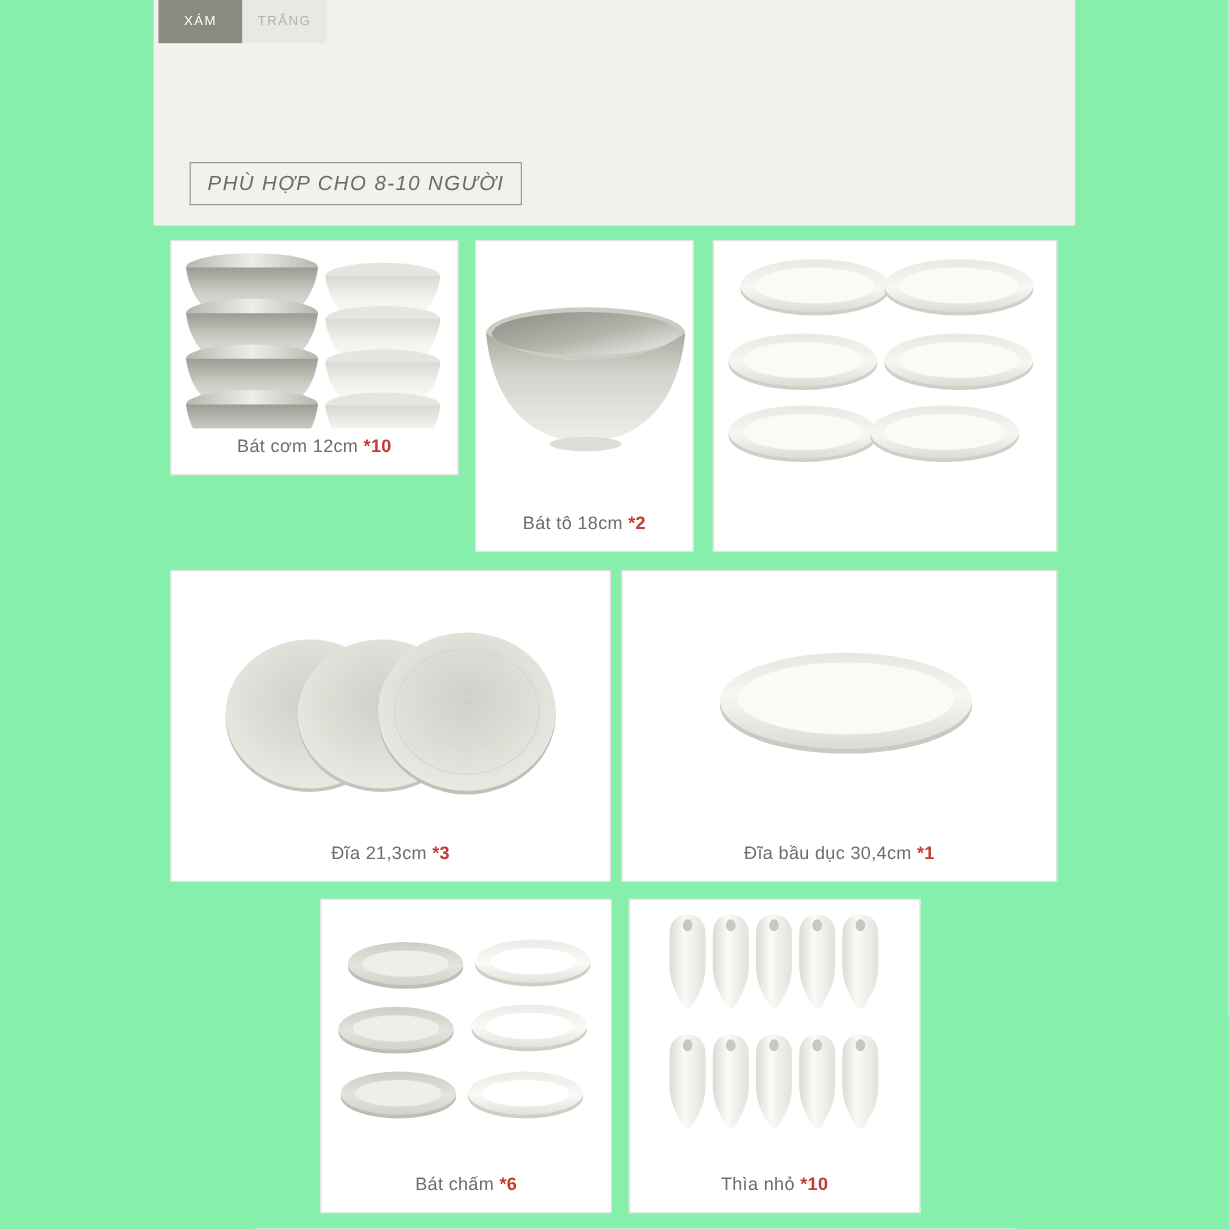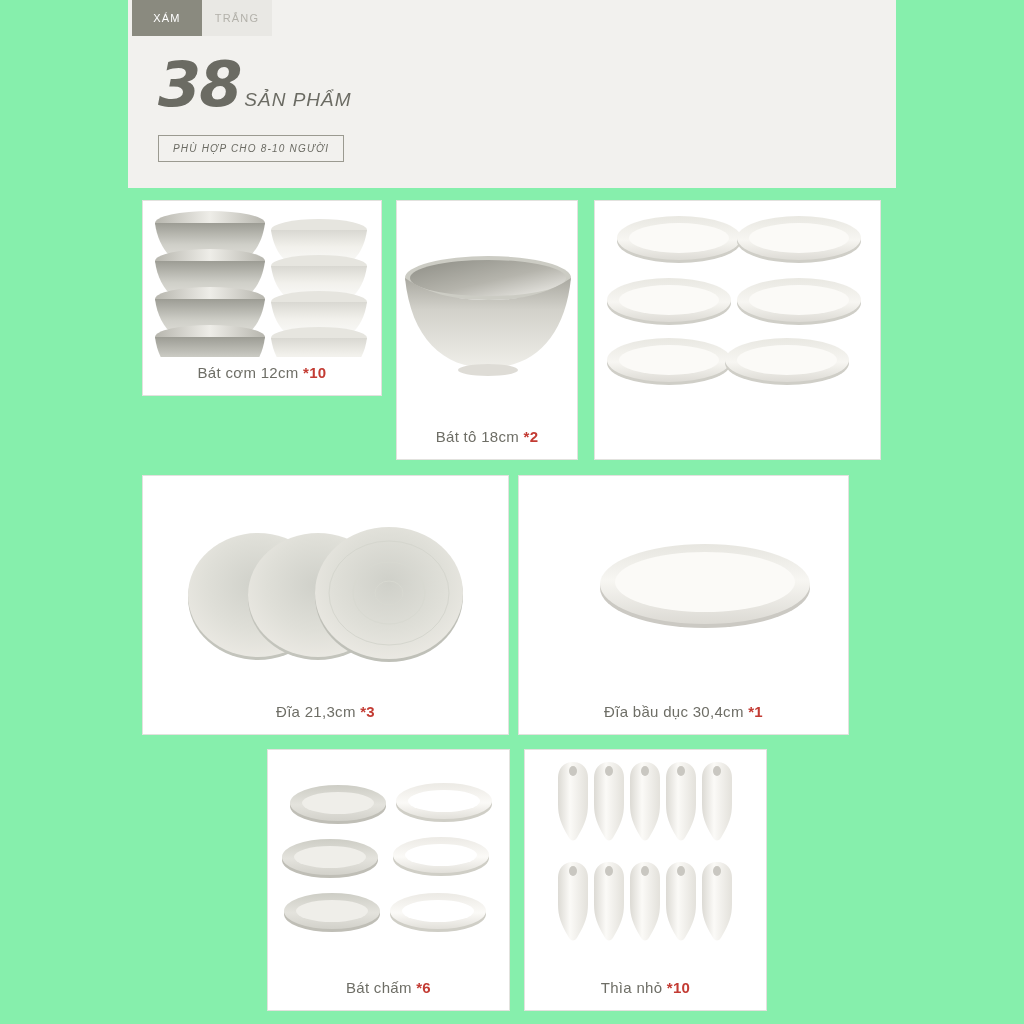--- a/index.html
+++ b/index.html
@@ -64,21 +64,21 @@
     letter-spacing: 1px;
     margin-left: 4px;
     padding-bottom: 4px;
   }
 
   .suitable-box {
     position: absolute;
     left: 158px; top: 135px;
     border: 1px solid #9b9a90;
     padding: 7px 14px;
-    font-size: 10px;
+    font-size: 17px;
     font-style: italic;
     letter-spacing: 1.2px;
     color: #6b6b63;
     background: transparent;
     display: inline-block;
   }
 
   
   .card {
     position: absolute;
@@ -106,44 +106,40 @@
   .caption .qty {
     color: #c33b33;
     font-weight: bold;
   }
 
   
   #card-ricebowl { left: 142px;  top: 200px; width: 240px; height: 196px; }
   #card-soupbowl { left: 396px;  top: 200px; width: 182px; height: 260px; }
   #card-soupdish { left: 594px;  top: 200px; width: 287px; height: 260px; }
   #card-plate    { left: 142px;  top: 475px; width: 367px; height: 260px; }
-  #card-oval     { left: 518px;  top: 475px; width: 331px; height: 260px; }
+  #card-oval     { left: 518px;  top: 475px; width: 363px; height: 260px; }
   #card-dipbowl  { left: 267px;  top: 749px; width: 243px; height: 262px; }
   #card-spoon    { left: 524px;  top: 749px; width: 243px; height: 262px; }
 </style>
 </head>
 <body>
 
 <div class="page">
 
   <div class="header-band"></div>
 
   <div class="tabs">
     <div class="tab">
       <span>XÁM</span>
     </div>
     <div class="tab inactive">
       <span>TRẮNG</span>
     </div>
   </div>
 
-  <div class="count-row">
-    <div class="big-number">38</div>
-    <div class="count-label">SẢN PHẨM</div>
-  </div>
 
   <div class="suitable-box">PHÙ HỢP CHO 8-10 NGƯỜI</div>
 
   <div class="card" id="card-ricebowl">
     <div class="art">
       <svg viewBox="0 0 240 222" width="240" height="222">
         <defs>
           <linearGradient id="gGray" x1="0" y1="0" x2="0" y2="1">
             <stop offset="0%" stop-color="#9c9c94"></stop>
             <stop offset="45%" stop-color="#cfcfc8"></stop>

